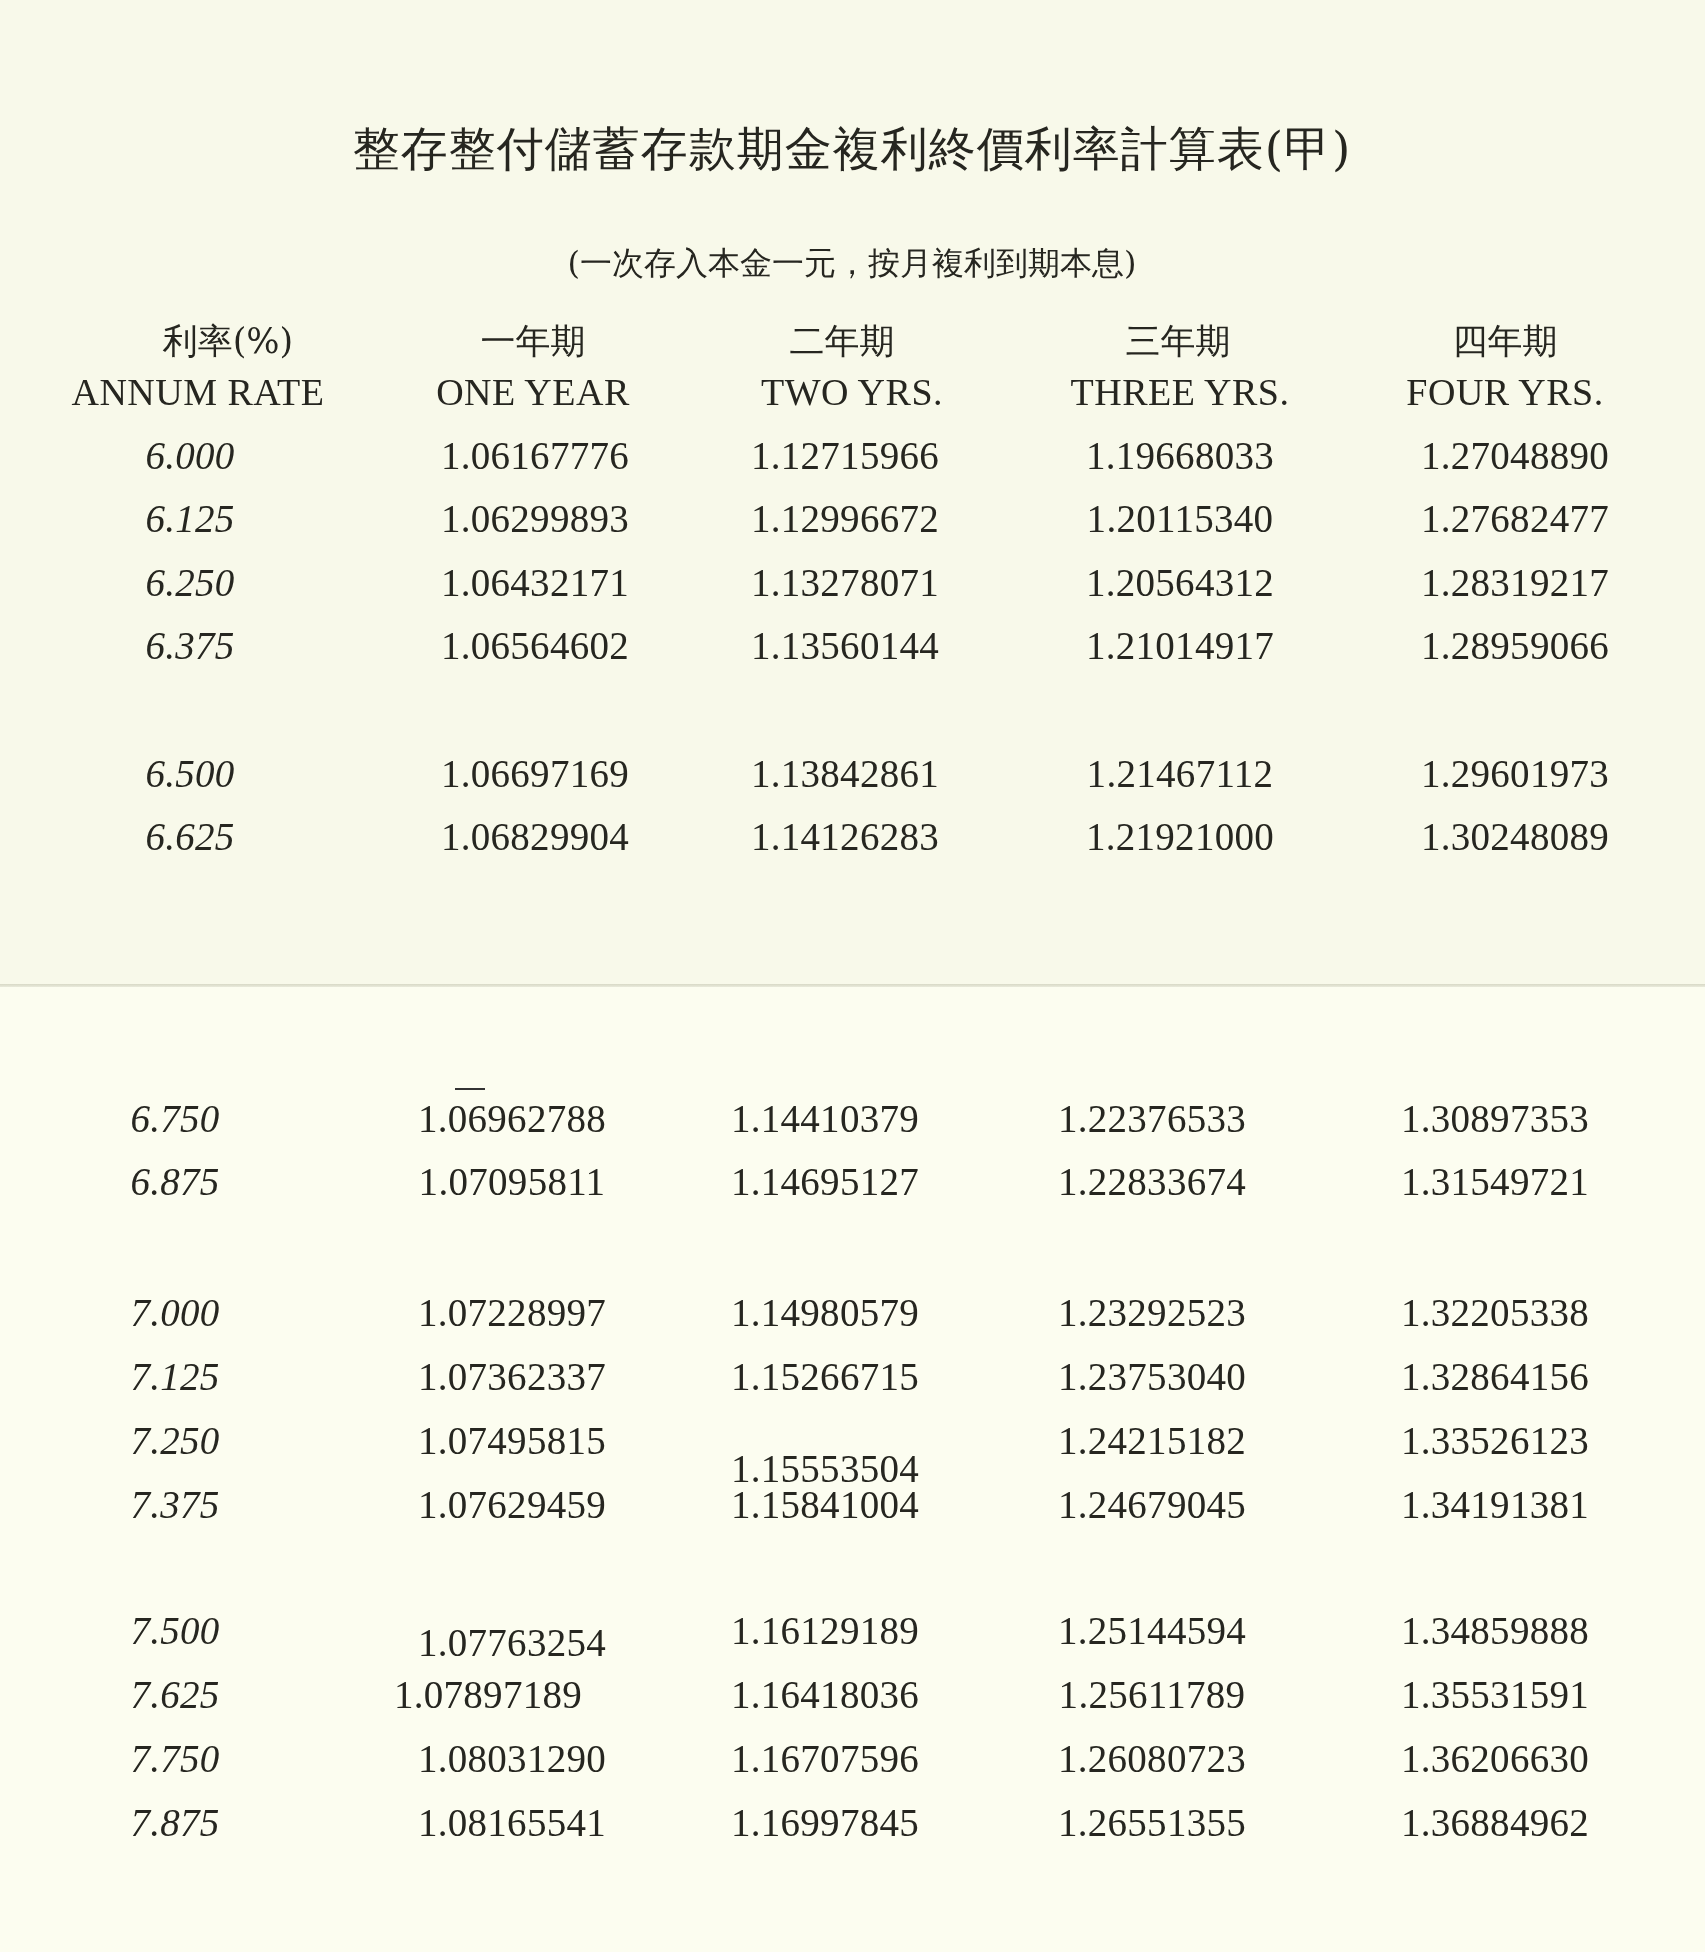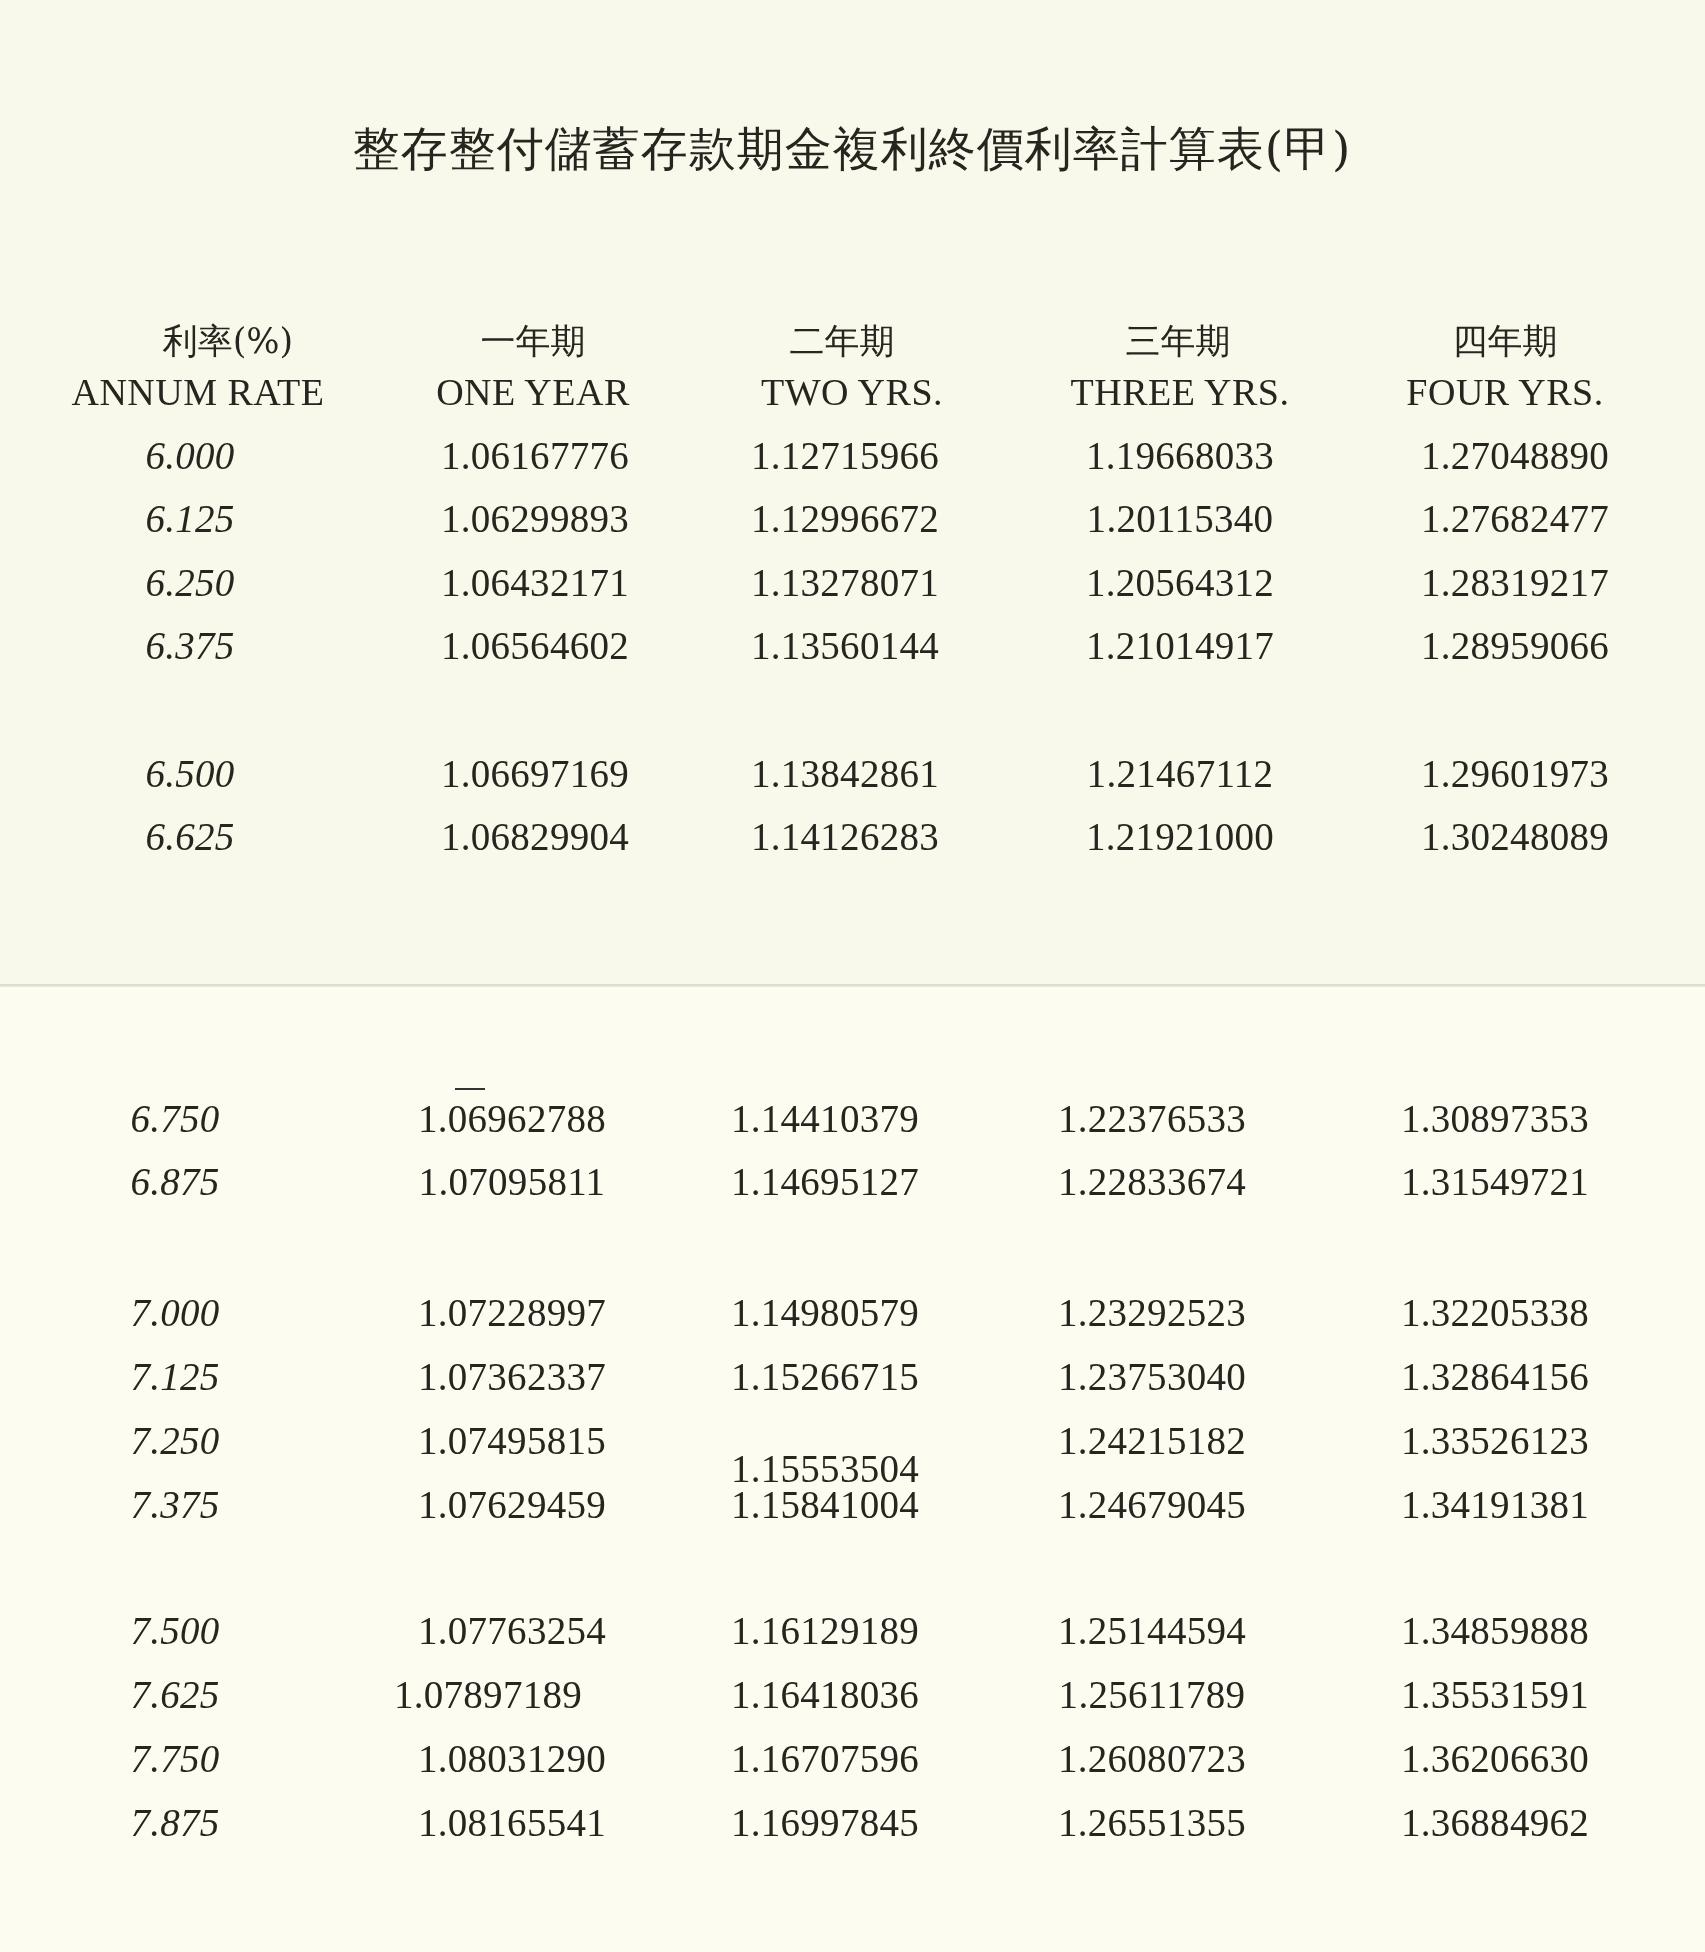--- a/index.html
+++ b/index.html
@@ -26,20 +26,21 @@
 </style>
 </head>
 <body>
 
 <div class="page">
   <div class="upper"></div>
   <div class="lower"></div>
   <div class="fold"></div>
 
   <div class="c title">整存整付儲蓄存款期金複利終價利率計算表(甲)</div>
+  <div class="c subtitle-zh">(一次存入本金一元，按月複利到期本息)</div>
 
   <div class="c hdr-zh" style="left:228px">利率(%)</div>
   <div class="c hdr-en" style="left:198px">ANNUM RATE</div>
   <div class="c hdr-zh" style="left:533px">一年期</div>
   <div class="c hdr-en" style="left:533px">ONE YEAR</div>
   <div class="c hdr-zh" style="left:842px">二年期</div>
   <div class="c hdr-en" style="left:852px">TWO YRS.</div>
   <div class="c hdr-zh" style="left:1178px">三年期</div>
   <div class="c hdr-en" style="left:1180px">THREE YRS.</div>
   <div class="c hdr-zh" style="left:1505px">四年期</div>
@@ -127,21 +128,21 @@
       </div>
       <div class="row" style="top: 1482px;">
         <span class="cell rate" style="left: 175px;">7.375</span>
         <span class="cell" style="left: 512px;">1.07629459</span>
         <span class="cell" style="left: 825px;">1.15841004</span>
         <span class="cell" style="left: 1152px;">1.24679045</span>
         <span class="cell" style="left: 1495px;">1.34191381</span>
       </div>
       <div class="row" style="top: 1608px;">
         <span class="cell rate" style="left: 175px;">7.500</span>
-        <span class="cell" style="left: 512px;">1.07763254</span>
+        <span class="cell" style="left: 512px; margin-top: 12px;">1.07763254</span>
         <span class="cell" style="left: 825px;">1.16129189</span>
         <span class="cell" style="left: 1152px;">1.25144594</span>
         <span class="cell" style="left: 1495px;">1.34859888</span>
       </div>
       <div class="row" style="top: 1672px;">
         <span class="cell rate" style="left: 175px;">7.625</span>
         <span class="cell" style="left: 488px; text-align: right;">1.07897189</span>
         <span class="cell" style="left: 825px;">1.16418036</span>
         <span class="cell" style="left: 1152px;">1.25611789</span>
         <span class="cell" style="left: 1495px;">1.35531591</span>

